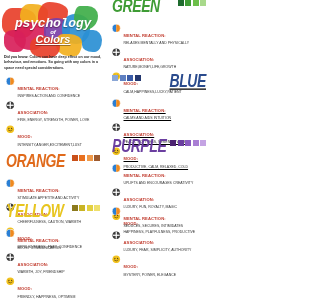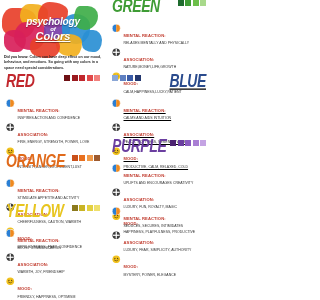--- a/index.html
+++ b/index.html
@@ -12,23 +12,24 @@
   .page { position: relative; width: 212px; height: 300px; background: #fff; }
 
   
   .hero { position: absolute; left: 0; top: 0; width: 106px; height: 75px; overflow: hidden; }
   .splat { position: absolute; border-radius: 50%; }
   .hero-title {
     position: absolute; left: 0; top: 17px; width: 106px;
     text-align: center; z-index: 5; line-height: 1.0;
   }
   .t-psych {
-    display: block; font-size: 10px; font-weight: bold; font-style: italic;
+    display: block; font-size: 13px; font-weight: bold; font-style: italic;
     color: #ffffff; letter-spacing: -0.2px;
     text-shadow: 0 1px 1px rgba(0,0,0,.35);
+    font-family: Liberation Mono, monospace;
   }
   .t-of { display: block; font-size: 6px; font-weight: bold; font-style: italic; color: #ffffff; margin-top: -1px;}
   .t-colors {
     display: block; font-size: 11px; font-weight: bold; font-style: italic;
     color: #ffffff; margin-top: -1px; text-shadow: 0 1px 1px rgba(0,0,0,.35); text-decoration: underline;
   }
   .didyou {
     position: absolute; left: 4px; top: 55px; width: 99px; z-index: 6;
     font-size: 3.6px; line-height: 1.5; color: #2b2b2b; font-weight: bold;
     text-align: left;
@@ -133,30 +134,20 @@
                 <circle cx="6.8" cy="8" r="1.5" fill="#5a4510"></circle>
                 <circle cx="13.2" cy="8" r="1.5" fill="#5a4510"></circle>
                 <path d="M5.5 12 Q10 16.5 14.5 12" stroke="#5a4510" stroke-width="1.6" fill="none" stroke-linecap="round"></path>
               </svg>
             </span>
             <span class="txt"><span class="lbl">MOOD:</span><span class="val" style="display: block;">CALM,HAPPINESS,LUCKY,PATIENT</span></span>
           </div>
         </div>
       </div>
       <div class="block" style="left: 0px; top: 75px;">
-        <div class="blk-head" style="justify-content: space-between;">
-          <span class="blk-name" style="color: rgb(193, 39, 45);">RED</span>
-          <span class="swatches">
-            <span class="sw" style="background: rgb(110, 16, 20);"></span>
-            <span class="sw" style="background: rgb(155, 27, 32);"></span>
-            <span class="sw" style="background: rgb(193, 39, 45);"></span>
-            <span class="sw" style="background: rgb(224, 73, 74);"></span>
-            <span class="sw" style="background: rgb(242, 128, 124);"></span>
-          </span>
-        </div>
         <div class="rows">
           <div class="row">
             <span class="ico">
               <svg viewBox="0 0 20 20">
                 <circle cx="10" cy="10" r="9.5" fill="#f2f2f2"></circle>
                 <path d="M10 .5a9.5 9.5 0 0 0 0 19z" fill="#2a7fd4"></path>
                 <path d="M10 .5a9.5 9.5 0 0 1 0 19z" fill="#f08a1e"></path>
                 <circle cx="10" cy="10" r="9.5" fill="none" stroke="#ffffff" stroke-width="1.4"></circle>
               </svg>
             </span>

